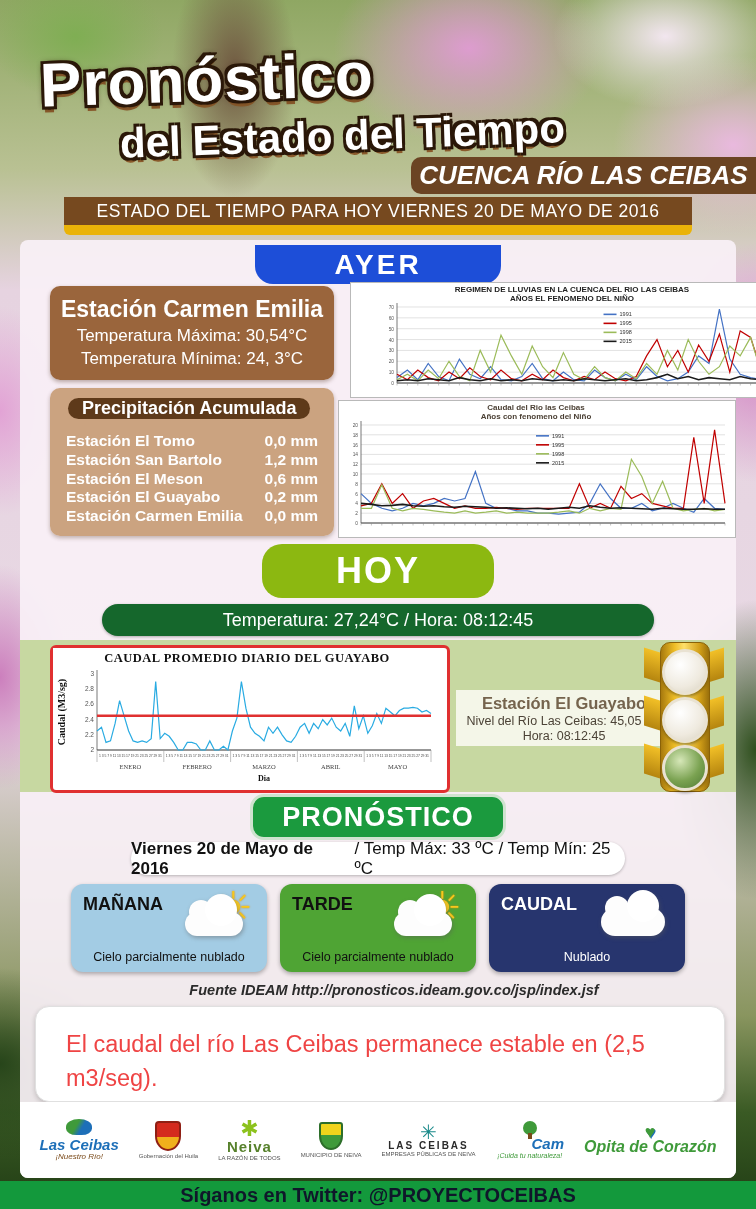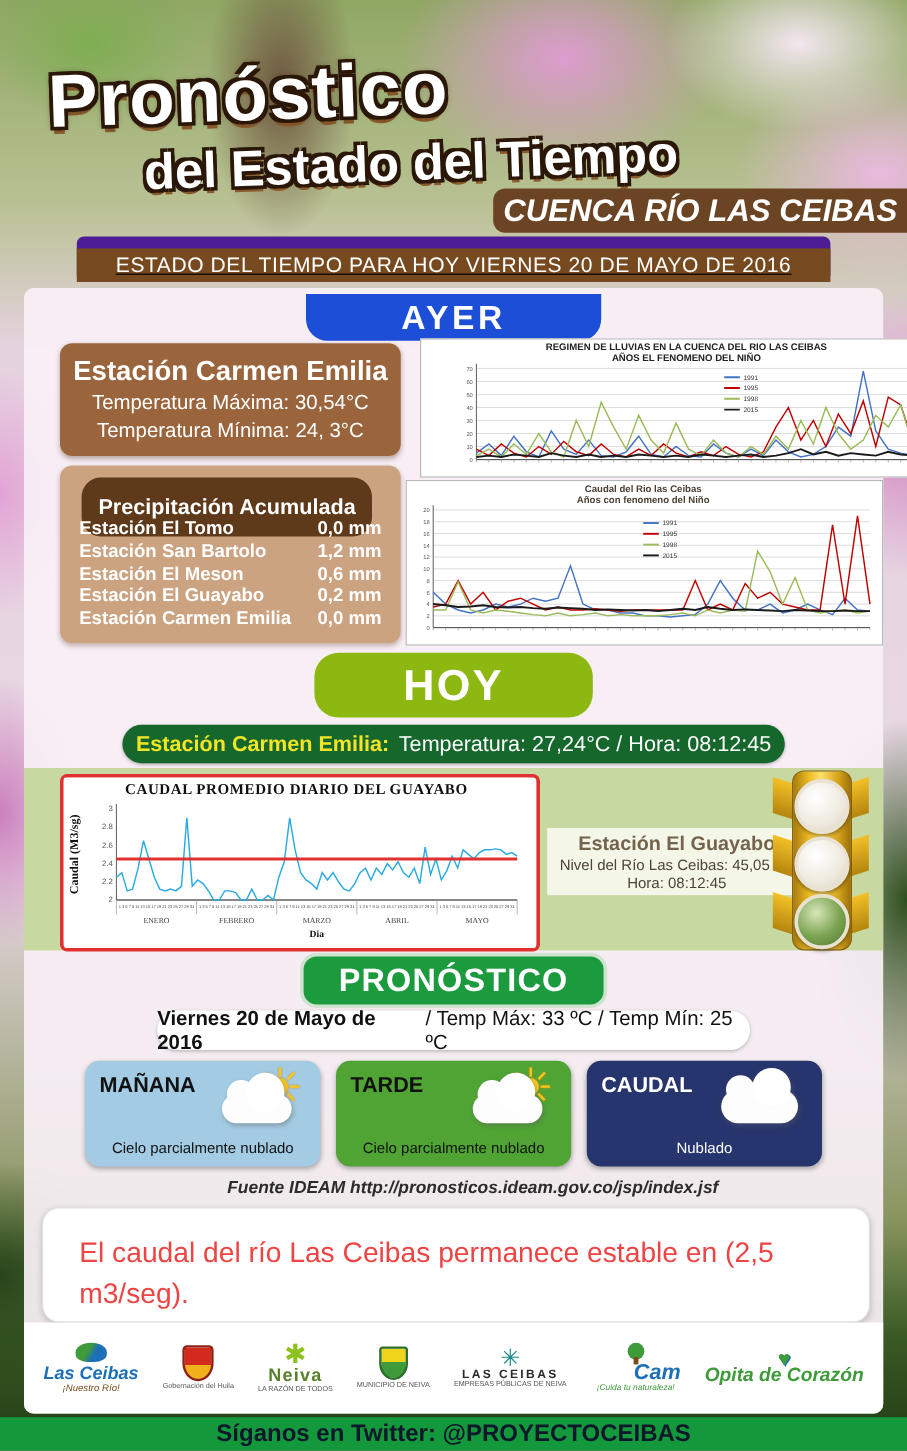--- a/index.html
+++ b/index.html
@@ -26,22 +26,22 @@
           letter-spacing:1px;transform:rotate(-2deg);
           text-shadow:-3px -3px 0 #2a1708,3px -3px 0 #2a1708,-3px 3px 0 #2a1708,3px 3px 0 #2a1708,
                       0 0 6px #2a1708, 0 6px 0 #8a5a2b;}
   .title2{position:absolute;left:120px;top:112px;font-size:42px;font-weight:bold;color:#fff;
           transform:rotate(-2deg);
           text-shadow:-3px -3px 0 #2a1708,3px -3px 0 #2a1708,-3px 3px 0 #2a1708,3px 3px 0 #2a1708,
                       0 5px 0 #8a5a2b;}
   .region-bar{position:absolute;right:0;top:157px;width:345px;height:37px;background:#6b4423;
           border-radius:10px 0 0 10px;display:flex;align-items:center;justify-content:center;
           color:#fff;font-weight:bold;font-style:italic;font-size:26px;letter-spacing:0;}
-  .date-banner{position:absolute;left:64px;right:64px;top:197px;height:38px;background:#4c1d95;
-          border-radius:6px;display:flex;align-items:flex-end;justify-content:center;text-decoration:underline;}
+  .date-banner{position:absolute;left:64px;right:64px;top:197px;height:38px;background:#eab308;
+          border-radius:6px;display:flex;align-items:flex-start;justify-content:center;}
   .date-banner > div{background:#76491f;width:100%;height:28px;margin:0 0;display:flex;align-items:center;
           justify-content:center;color:#fff;font-size:17.5px;letter-spacing:.5px;}
 
   
   .panel{position:absolute;left:20px;top:240px;width:716px;height:938px;
          background:rgba(249,240,246,.93);border-radius:8px;}
 
   .sec-banner{position:absolute;left:50%;transform:translateX(-50%);
          display:flex;align-items:center;justify-content:center;color:#fff;font-weight:bold;}
   .ayer-banner{top:5px;width:246px;height:39px;background:#1d4ed8;border-radius:0 0 18px 18px;
@@ -54,21 +54,21 @@
   
   .carmen-card{position:absolute;left:30px;top:46px;width:284px;height:94px;
          background:rgba(150,95,52,.96);border-radius:10px;color:#fff;text-align:center;
          box-shadow:0 2px 4px rgba(60,30,10,.35);}
   .carmen-card .t{font-size:23px;font-weight:bold;margin-top:10px;}
   .carmen-card .l{font-size:17px;margin-top:3px;}
   .precip-card{position:absolute;left:30px;top:148px;width:284px;height:148px;
          background:rgba(199,156,117,.92);border-radius:10px;color:#fff;
          box-shadow:0 2px 4px rgba(60,30,10,.3);}
   .precip-pill{position:absolute;left:18px;top:10px;background:#5e3a1a;border-radius:16px;
-         padding:14px 14px;font-size:18px;font-weight:bold;text-align:right;}
+         padding:0 14px;font-size:18px;font-weight:bold;text-align:right;}
   .precip-rows{position:absolute;left:16px;right:16px;top:44px;font-weight:bold;}
   .precip-row{display:flex;justify-content:space-between;font-size:15.5px;line-height:18.8px;}
 
   
   .chartbox{position:absolute;background:#fff;border:1px solid #b9b9b9;}
   .cb1{left:330px;top:42px;width:396px;height:114px;padding-left:24px;}
   .cb2{left:318px;top:160px;width:396px;height:136px;}
   svg{display:block;font-family:"Liberation Sans",sans-serif;}
 
   
@@ -134,21 +134,21 @@
        background:linear-gradient(120deg,#3f9a3a 40%,#1d6fb8 60%);margin-bottom:2px;}
   .l-ceibas .sub{color:#7a4a1a;font-style:italic;font-size:8px;}
   .l-gob .mark{width:22px;height:26px;background:linear-gradient(180deg,#d42a1e 55%,#f0b01c 55%);
        border:2px solid #8f1f14;border-radius:4px 4px 50% 50%;margin-bottom:2px;}
   .l-neiva .star{color:#8cc21d;font-size:22px;line-height:20px;}
   .l-neiva .big{color:#57812c;font-size:15px;letter-spacing:1px;}
   .l-mun .mark{width:20px;height:24px;background:linear-gradient(180deg,#f0d41c 45%,#3f9a3a 45%);
        border:2px solid #2d6e2a;border-radius:3px 3px 50% 50%;margin-bottom:2px;}
   .l-ep .star{color:#1a8a8a;font-size:20px;line-height:18px;}
   .l-ep .big{color:#2b2b2b;font-size:10px;letter-spacing:2px;}
-  .l-cam .big{color:#1d6fb8;font-style:italic;font-size:18px;margin-left:36px;}
+  .l-cam .big{color:#1d6fb8;font-style:italic;font-size:15px;margin-left:36px;}
   .l-cam .tree{width:14px;height:14px;border-radius:50%;background:#3f9a3a;position:relative;margin-bottom:1px;}
   .l-cam .tree:after{content:"";position:absolute;left:5px;top:12px;width:4px;height:6px;background:#7a4a1a;}
   .l-cam .sub{color:#3f9a3a;font-style:italic;font-size:7px;}
   .l-opita .big{color:#3f9a3a;font-style:italic;font-size:16px;}
   .l-opita .heart{color:#3f9a3a;text-shadow:1px 1px 0 #1d6fb8;font-size:18px;line-height:14px;}
   .twitter-bar{position:absolute;left:0;right:0;bottom:0;height:28px;background:#13993c;
        display:flex;align-items:center;justify-content:center;color:#0f172a;font-weight:bold;font-size:20px;}
 </style>
 </head>
 <body>
@@ -353,21 +353,20 @@
           <line x1="365.2" y1="122" x2="365.2" y2="124.5" stroke="#888" stroke-width="0.5"></line>
           <line x1="375.6" y1="122" x2="375.6" y2="124.5" stroke="#888" stroke-width="0.5"></line>
           <line x1="386" y1="122" x2="386" y2="124.5" stroke="#888" stroke-width="0.5"></line>
         </svg>
     </div>
 
     <div class="sec-banner hoy-banner">
       <span>HOY</span>
     </div>
     <div class="status-bar">
-      <span class="y">Estación Carmen Emilia:</span>
       <span>Temperatura:  27,24°C  / Hora: 08:12:45</span>
     </div>
 
     <div class="caudal-band">
       <div class="chartbox cb3">
         <svg width="388" height="136">
             <rect x="0" y="0" width="388" height="136" fill="#ffffff"></rect>
             <line x1="44" y1="102" x2="378" y2="102" stroke="#555" stroke-width="0.7"></line>
             <text x="41" y="104" text-anchor="end" font-size="6.5" fill="#555">2</text>
             <text x="41" y="88.79999999999998" text-anchor="end" font-size="6.5" fill="#555">2.2</text>

